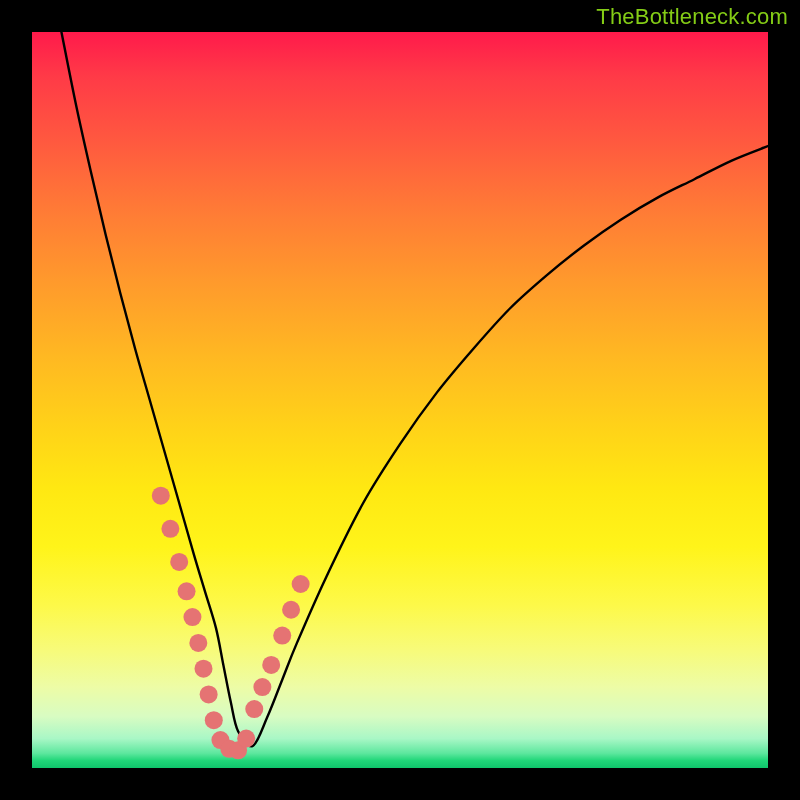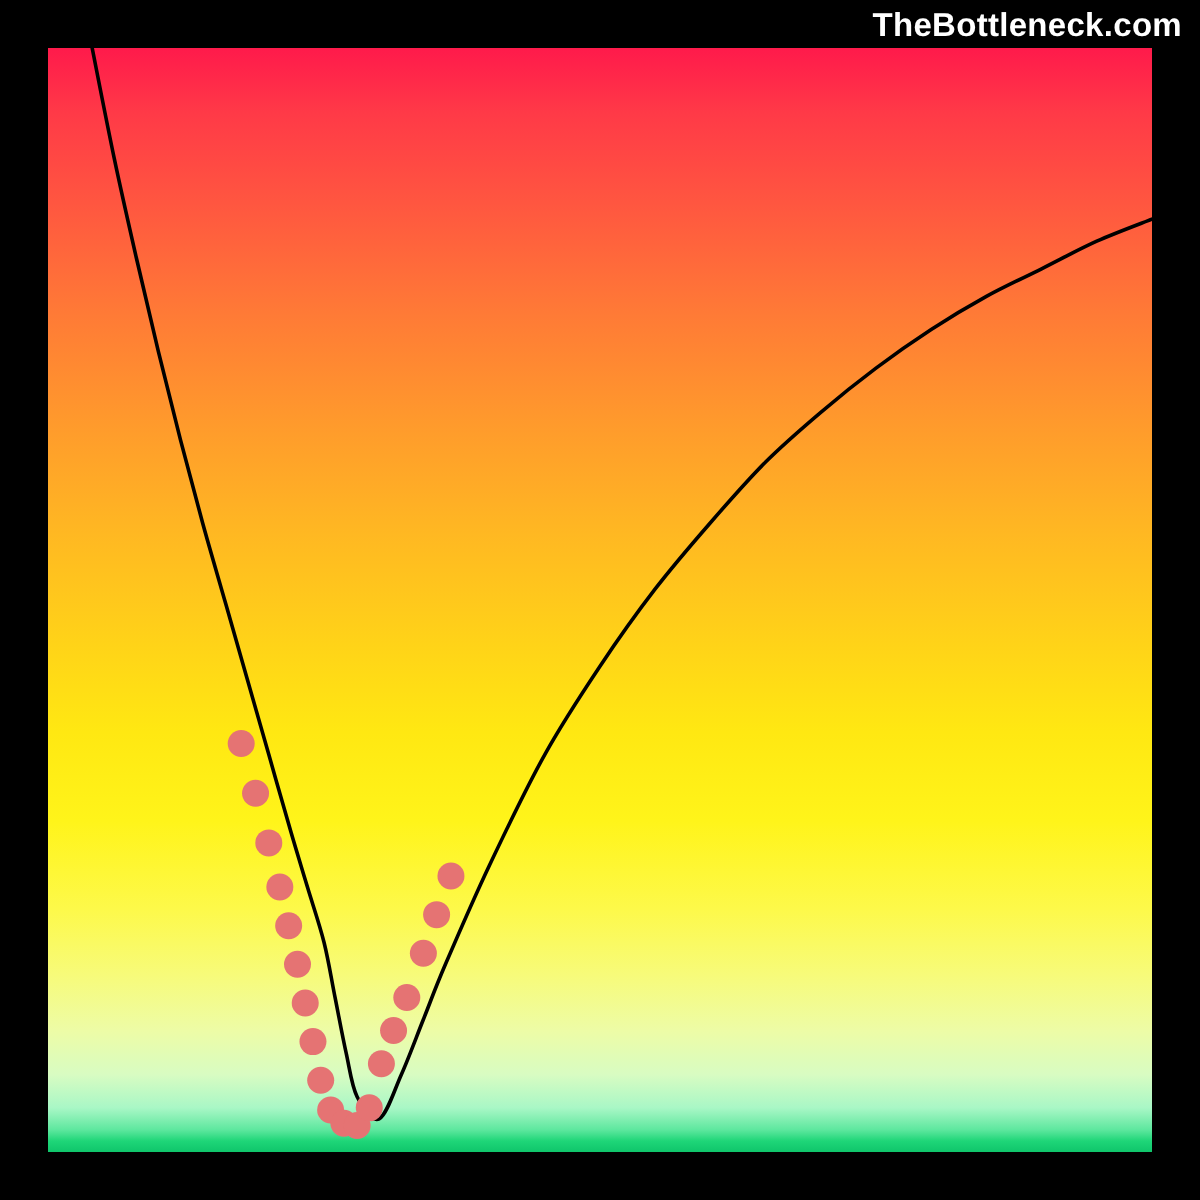--- a/index.html
+++ b/index.html
@@ -45,24 +45,24 @@
   .plot-svg {
     position: absolute;
     inset: 0;
     width: 100%;
     height: 100%;
   }
   .watermark {
     position: absolute;
     top: 4px;
     right: 12px;
-    color: #ffffff;
+    color: #84cc16;
     font-size: 22px;
     letter-spacing: 0.2px;
-    font-weight: 700;
+    font-weight: 400;
     user-select: none;
   }
 </style>
 </head>
 <body>
 
 <div class="frame">
   <div class="gradient"></div>
   <svg class="plot-svg" viewBox="0 0 736 736" preserveAspectRatio="none">
     <path id="curve-path" fill="none" stroke="#000" stroke-width="2.4" stroke-linecap="round" d="M 29.44 0 C 31.893333333333334 12.266666666666671, 39.25333333333333 50.293333333333365, 44.16 73.60000000000002 C 49.06666666666666 96.90666666666668, 53.973333333333336 118.37333333333326, 58.88 139.83999999999992 C 63.78666666666667 161.3066666666666, 68.69333333333334 182.15999999999997, 73.60000000000001 202.39999999999998 C 78.50666666666667 222.64, 83.41333333333333 242.26666666666662, 88.32 261.28 C 93.22666666666666 280.2933333333333, 98.13333333333334 298.6933333333333, 103.04 316.48 C 107.94666666666667 334.2666666666667, 112.85333333333334 350.82666666666665, 117.76 368 C 122.66666666666667 385.17333333333335, 127.57333333333332 402.34666666666664, 132.48 419.52 C 137.38666666666666 436.6933333333333, 142.29333333333335 453.8666666666667, 147.20000000000002 471.04 C 152.10666666666668 488.21333333333337, 157.62666666666667 507.8399999999999, 161.92 522.56 C 166.2133333333333 537.28, 169.27999999999997 547.0933333333334, 172.95999999999998 559.36 C 176.64 571.6266666666667, 180.93333333333334 583.8933333333333, 184 596.16 C 187.06666666666666 608.4266666666666, 188.90666666666667 620.6933333333334, 191.36 632.96 C 193.81333333333336 645.2266666666667, 196.2666666666667 658.72, 198.72000000000003 669.76 C 201.17333333333335 680.8, 202.40000000000003 691.84, 206.08 699.2 C 209.76 706.5600000000001, 215.89333333333332 716.3733333333333, 220.79999999999998 713.92 C 225.70666666666665 711.4666666666666, 230.61333333333334 695.52, 235.52 684.48 C 240.42666666666668 673.44, 245.33333333333334 659.9466666666667, 250.24 647.6800000000001 C 255.14666666666668 635.4133333333334, 257.59999999999997 628.0533333333333, 264.96 610.88 C 272.32 593.7066666666667, 283.36 567.9466666666666, 294.40000000000003 544.64 C 305.44000000000005 521.3333333333334, 318.93333333333334 493.12, 331.2 471.04 C 343.46666666666664 448.96000000000004, 355.73333333333335 430.56000000000006, 368 412.16 C 380.26666666666665 393.76, 392.53333333333336 376.58666666666664, 404.8 360.64 C 417.06666666666666 344.6933333333333, 429.3333333333333 330.5866666666667, 441.59999999999997 316.48 C 453.8666666666666 302.37333333333333, 466.1333333333334 288.26666666666665, 478.40000000000003 276 C 490.6666666666667 263.73333333333335, 502.9333333333333 253.30666666666664, 515.1999999999999 242.88 C 527.4666666666666 232.45333333333335, 539.7333333333333 222.64000000000007, 552 213.44000000000005 C 564.2666666666667 204.24000000000004, 576.5333333333334 195.65333333333328, 588.8000000000001 187.67999999999995 C 601.0666666666667 179.70666666666662, 613.3333333333334 172.3466666666667, 625.6 165.60000000000002 C 637.8666666666667 158.85333333333335, 650.1333333333333 153.33333333333326, 662.4 147.19999999999993 C 674.6666666666666 141.0666666666666, 686.9333333333333 134.32000000000005, 699.1999999999999 128.80000000000007 C 711.4666666666666 123.28000000000009, 729.8666666666667 116.53333333333337, 736 114.08000000000004"></path>

